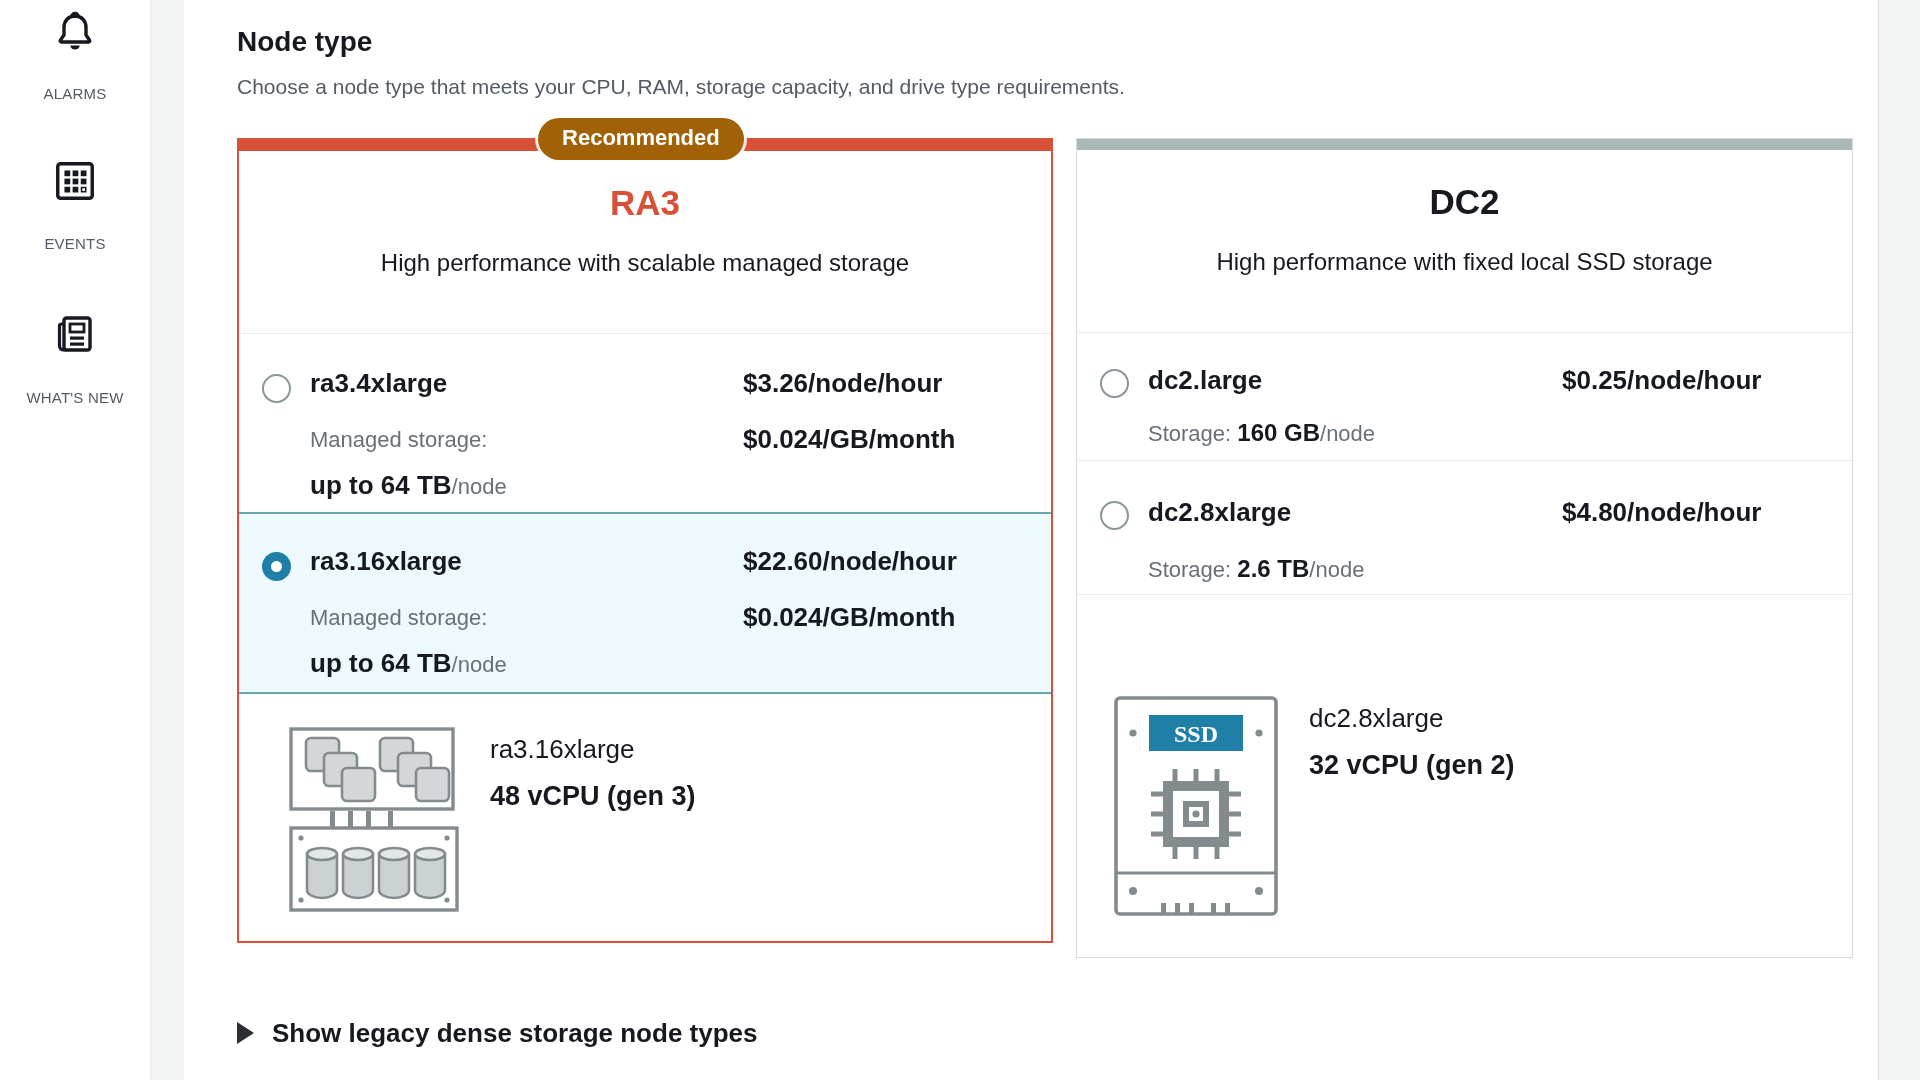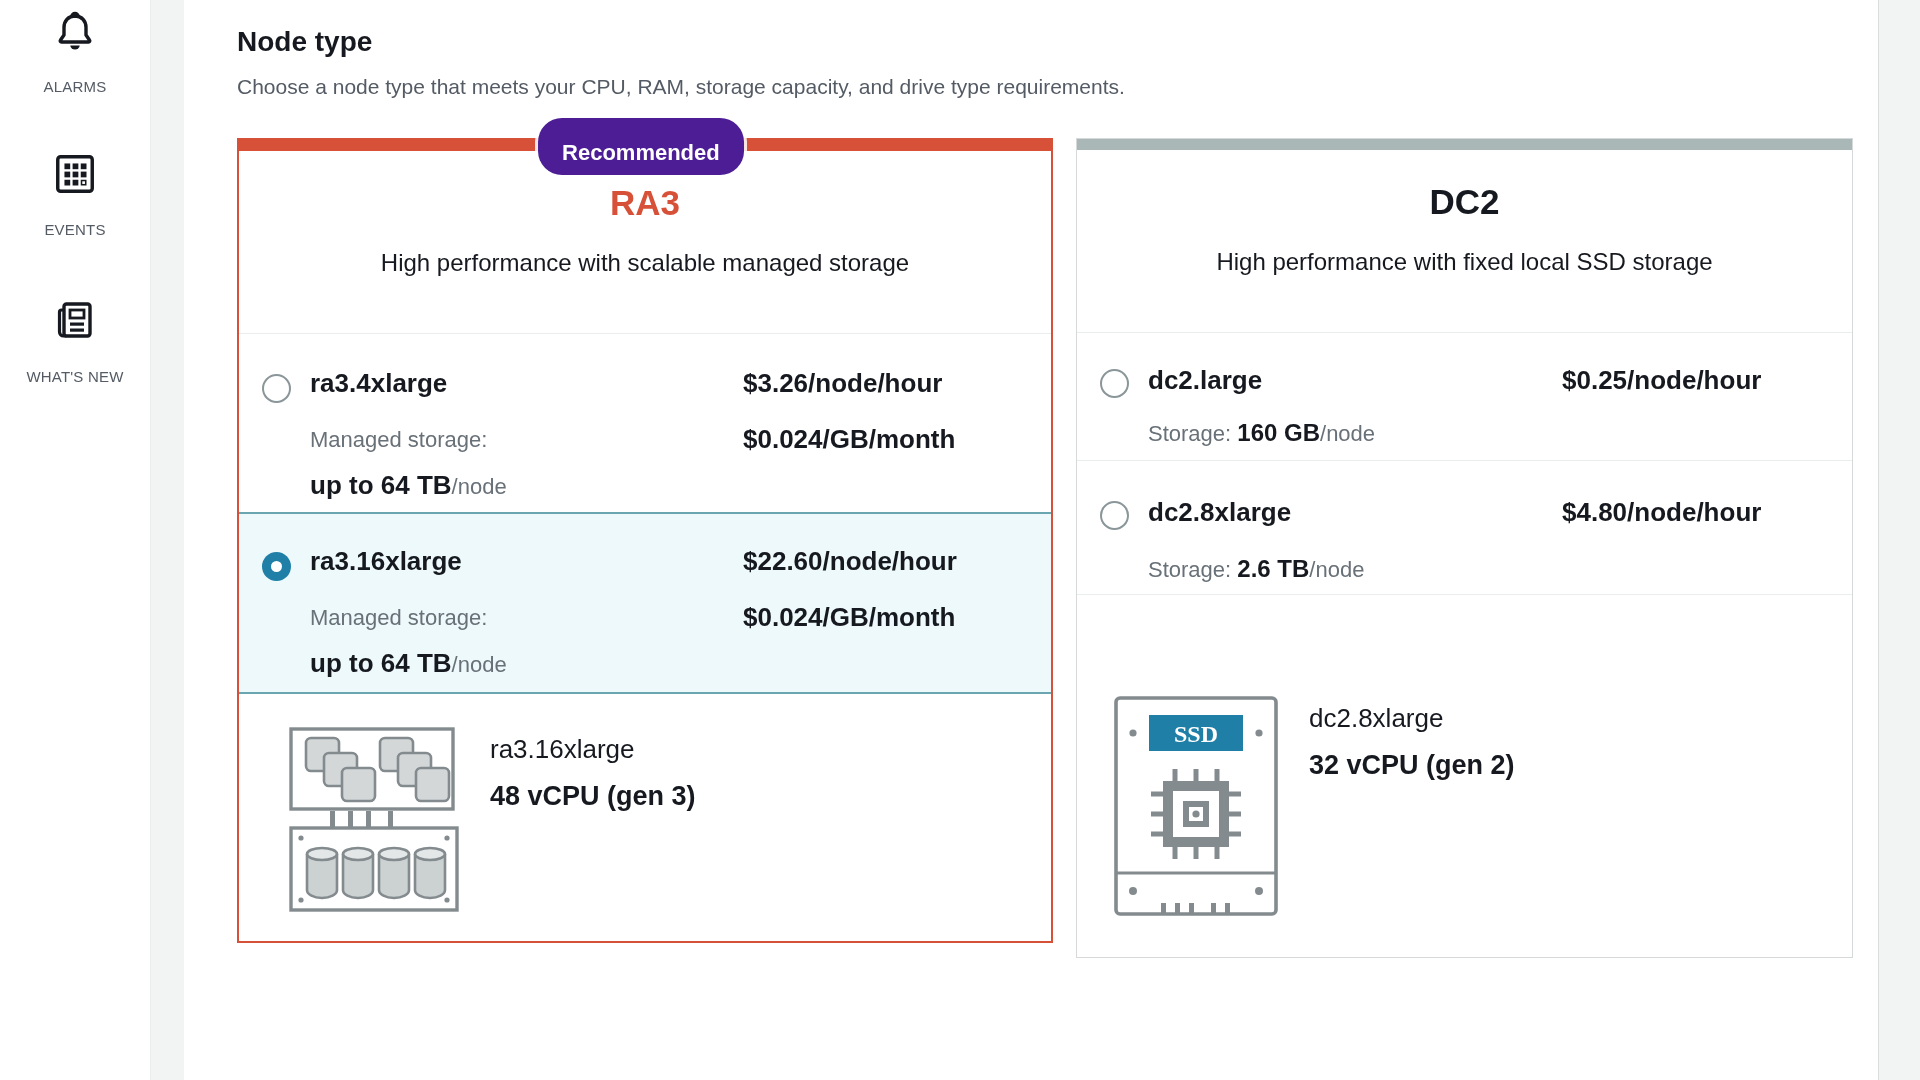--- a/index.html
+++ b/index.html
@@ -4,43 +4,43 @@
 <style>
   html,body{margin:0;padding:0;}
   body{
     width:1920px;height:1080px;position:relative;overflow:hidden;
     background:#ffffff;color:#16191f;
     font-family:"Liberation Sans","DejaVu Sans",sans-serif;
     -webkit-font-smoothing:antialiased;
   }
   
   .sidebar{position:absolute;left:0;top:0;width:150px;height:1080px;background:#fff;border-right:1px solid #eaeded;}
-  .side-item{display:flex;flex-direction:column;align-items:center;gap:20px;cursor:pointer;}
+  .side-item{display:flex;flex-direction:column;align-items:center;gap:27px;cursor:pointer;}
   .side-item:nth-child(1){margin-top:6px;}
   .side-item:nth-child(2){margin-top:56px;}
   .side-item:nth-child(3){margin-top:58px;}
   .side-label{font-size:15px;color:#545b64;letter-spacing:.2px;white-space:nowrap;}
   .gutter-left{position:absolute;left:151px;top:0;width:33px;height:1080px;background:#f2f3f3;}
   .gutter-right{position:absolute;left:1878px;top:0;width:42px;height:1080px;background:#f2f3f3;border-left:1px solid #d9dddd;box-sizing:border-box;}
   
   .main{position:absolute;left:184px;top:0;width:1694px;height:1080px;background:#fff;padding-left:53px;box-sizing:border-box;}
   .page-title{margin:24px 0 0;font-size:28px;font-weight:700;color:#16191f;line-height:36px;}
   .page-desc{margin:14px 0 0;font-size:21px;color:#545b64;line-height:26px;}
   .cards{display:flex;gap:23px;margin-top:38px;align-items:flex-start;}
   
   .card{background:#fff;box-sizing:border-box;position:relative;}
   .card-ra3{width:816px;height:805px;border:2px solid #d75038;}
   .card-dc2{width:777px;height:820px;border:1px solid #d5d9d9;}
   .topbar{height:11px;width:100%;}
   .card-ra3 .topbar{background:#d75038;}
   .card-dc2 .topbar{background:#aab7b7;}
   .badge{
     position:absolute;top:-22px;left:50%;transform:translateX(-52%);
-    background:#4c1d95;color:#fff;font-size:22px;font-weight:700;
-    padding:22px 24px 9px;border-radius:24px;white-space:nowrap;
+    background:#a16207;color:#fff;font-size:22px;font-weight:700;
+    padding:7px 24px 9px;border-radius:24px;white-space:nowrap;
     box-shadow:0 0 0 3px rgba(255,255,255,.85);
   }
   .card-title{text-align:center;font-size:35px;font-weight:700;margin-top:32px;line-height:40px;}
   .card-ra3 .card-title{color:#d75038;}
   .card-dc2 .card-title{color:#16191f;}
   .card-sub{text-align:center;font-size:24px;margin-top:26px;color:#16191f;line-height:28px;}
   .sep{border-top:1px solid #eaeded;margin-top:56px;}
   .sep2{border-top:1px solid #eaeded;}
   
   .opt-row{position:relative;cursor:pointer;}
@@ -251,13 +251,17 @@
           </svg>
         </span>
         <div class="detail-text">
           <div class="detail-name">dc2.8xlarge</div>
           <div class="detail-vcpu">32 vCPU (gen 2)</div>
         </div>
       </div>
     </section>
   </div>
 
+  <div class="legacy">
+    <span class="tri"></span>
+    <span class="legacy-label">Show legacy dense storage node types</span>
+  </div>
 </main>
 
 </body></html>

